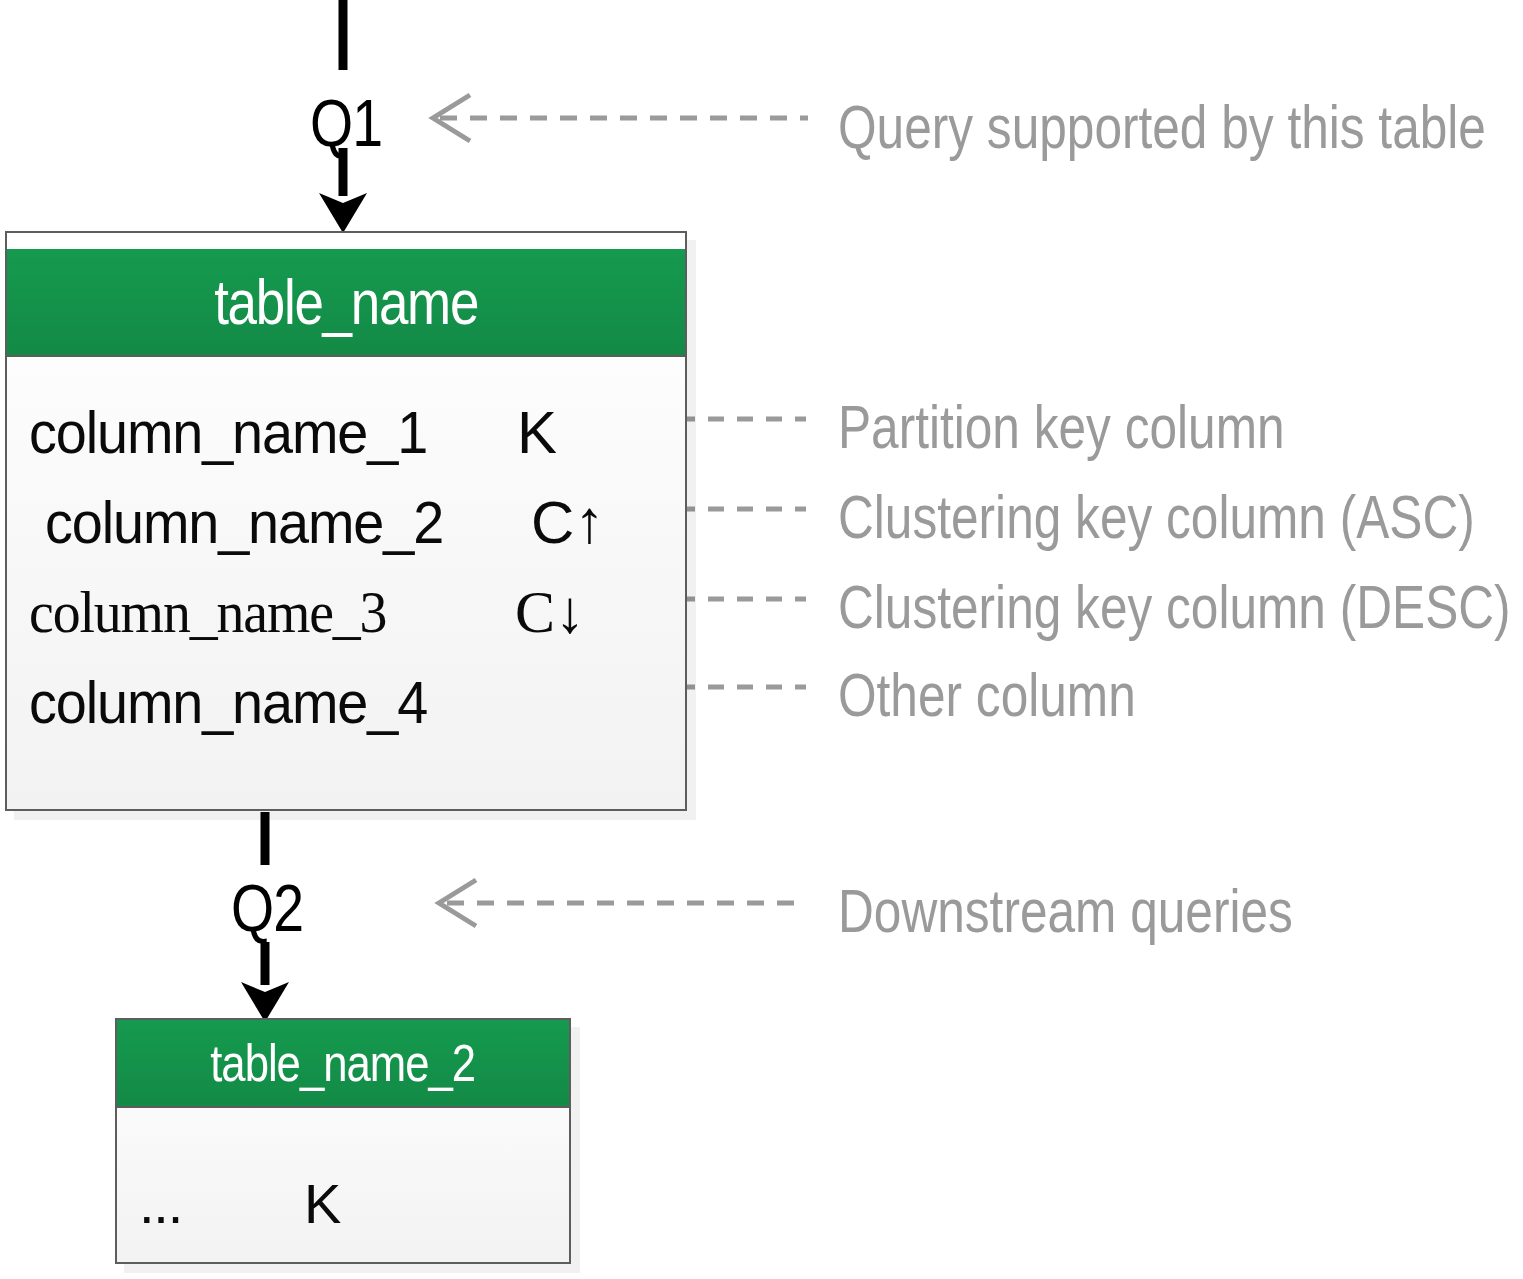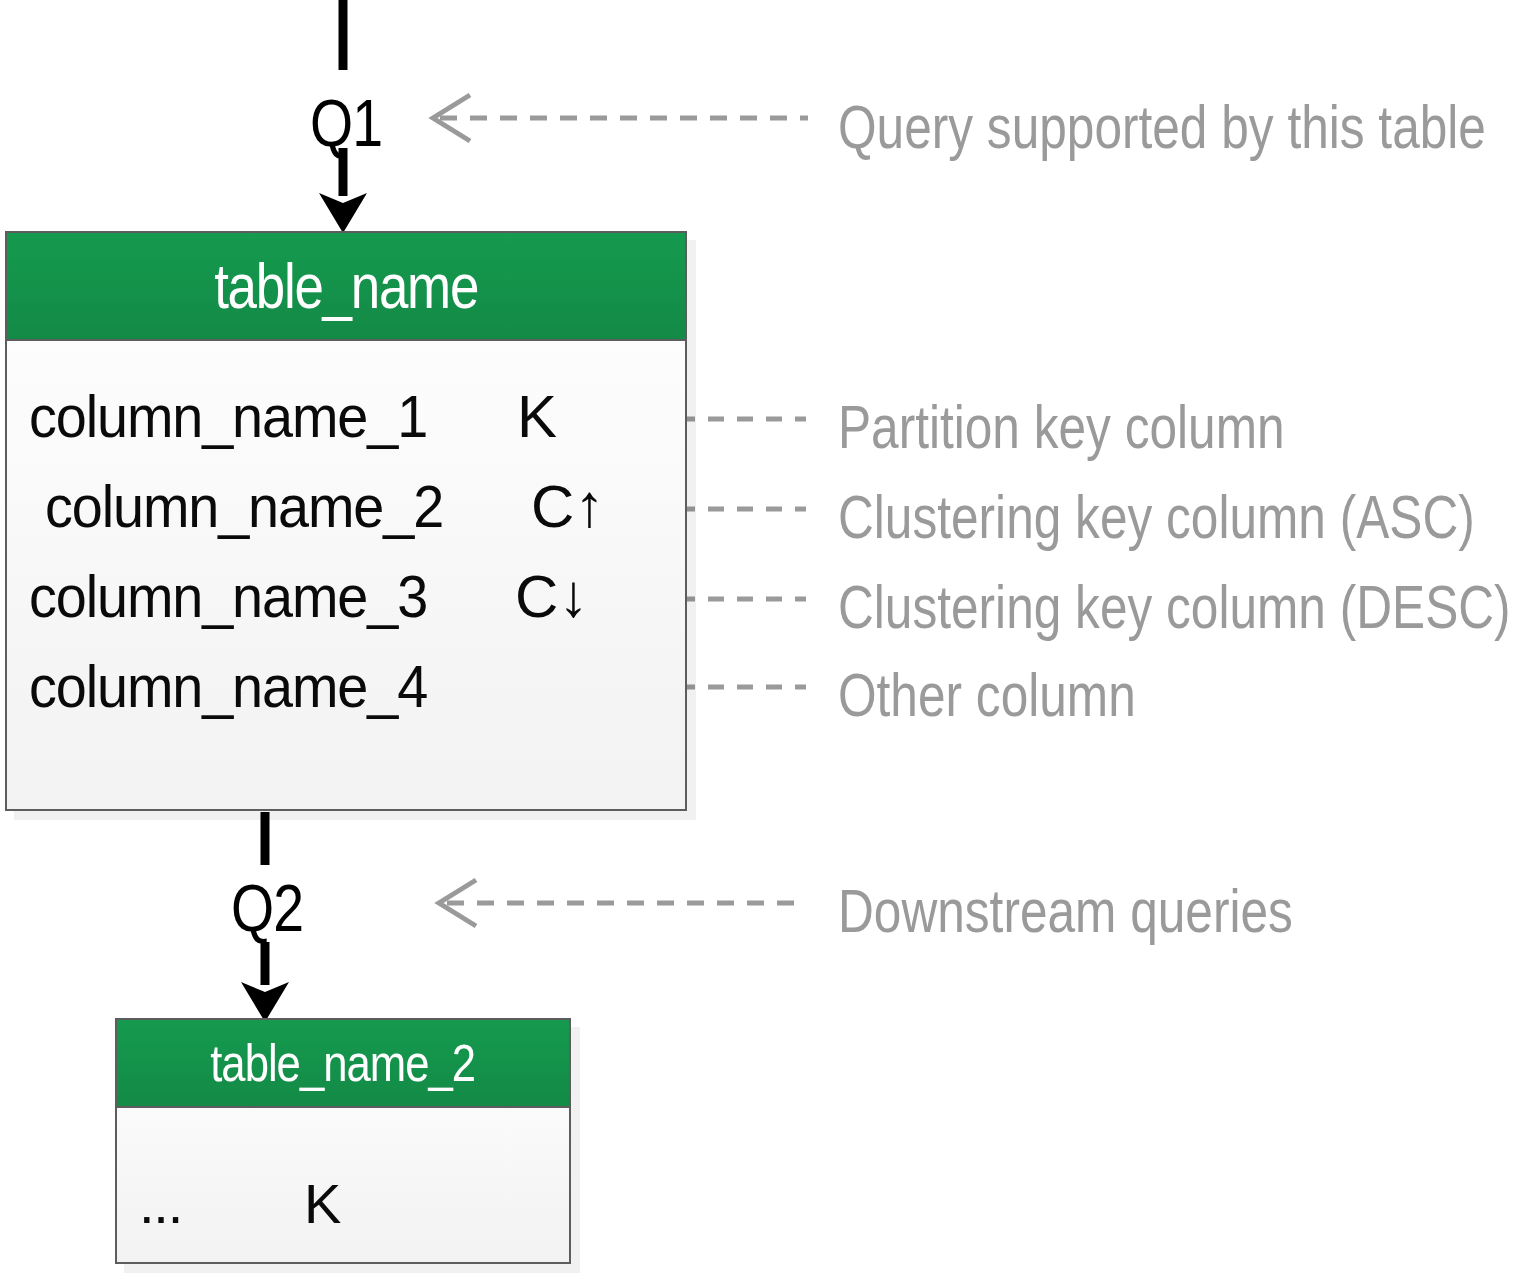--- a/index.html
+++ b/index.html
@@ -143,42 +143,42 @@
 
     <g>
       <line x1="447" y1="903" x2="806" y2="903" stroke="#9a9a9a" stroke-width="5" stroke-dasharray="17 13"></line>
       <polyline points="476,880 439,903 476,926" fill="none" stroke="#9a9a9a" stroke-width="5" stroke-linejoin="miter"></polyline>
     </g>
   </svg>
 
   <div class="q-label" style="left:310px; top:85px; font-size:66px;">Q1</div>
 
   <div class="table-card" style="left:5px; top:231px; width:682px; height:580px;">
-    <div class="table-header" style="height:108px; font-size:63px;">
+    <div class="table-header" style="height:108px; font-size:63px;margin-top:16px;">
       <span style="display:inline-block; transform:scaleX(0.84); letter-spacing:-1.5px;">table_name</span>
     </div>
     <div class="table-body" style="height:520px; padding-top:30px;">
 
       <div class="col-row" style="height:90px; font-size:60px;">
         <span class="col-name" style="position:absolute; left:22px; display:inline-block; transform:scaleX(0.93); transform-origin:left center;">column_name_1</span>
         <span class="col-key" style="position:absolute; left:510px;">
           <span>K</span>
             <span class="key-arrow" style="font-size:60px; margin-left:2px;"></span>
         </span>
       </div>
 
       <div class="col-row" style="height:90px; font-size:60px;margin-left:16px;">
         <span class="col-name" style="position:absolute; left:22px; display:inline-block; transform:scaleX(0.93); transform-origin:left center;">column_name_2</span>
         <span class="col-key" style="position:absolute; left:508px;">
           <span>C</span>
             <span class="key-arrow" style="font-size:60px; margin-left:1px;">↑</span>
         </span>
       </div>
 
-      <div class="col-row" style="height:90px; font-size:60px;">
+      <div class="col-row" style="height:90px; font-size:60px;font-family:Liberation Serif, serif;">
         <span class="col-name" style="position:absolute; left:22px; display:inline-block; transform:scaleX(0.93); transform-origin:left center;">column_name_3</span>
         <span class="col-key" style="position:absolute; left:508px;">
           <span>C</span>
             <span class="key-arrow" style="font-size:60px; margin-left:1px;">↓</span>
         </span>
       </div>
 
       <div class="col-row" style="height:90px; font-size:60px;padding-left:24px;">
         <span class="col-name" style="position:absolute; left:22px; display:inline-block; transform:scaleX(0.93); transform-origin:left center;">column_name_4</span>
         <span class="col-key" style="position:absolute; left:510px;">

